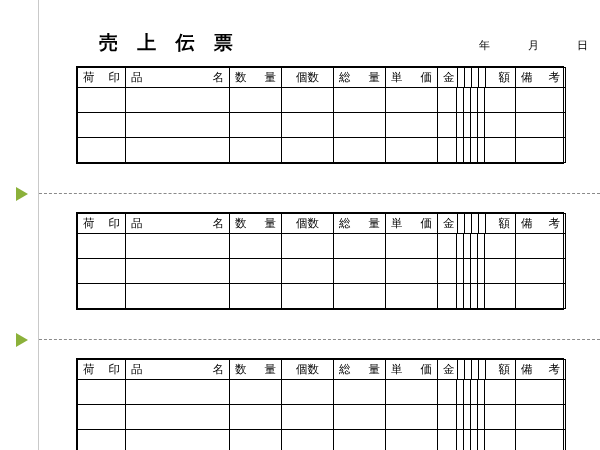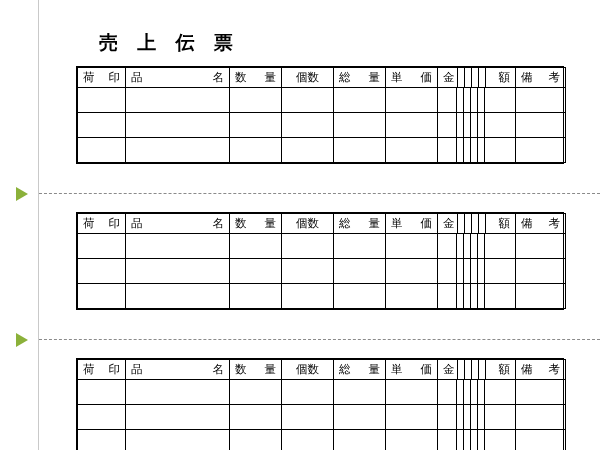--- a/index.html
+++ b/index.html
@@ -174,20 +174,23 @@
 <body>
 
 <div id="page">
 
   <div class="page-edge left"></div>
 
   <div class="doc">
 
     <div class="title-row">
       <div class="doc-title">売 上 伝 票</div>
+      <div class="date-fields">
+        <span class="date-y">年</span><span class="date-m">月</span><span class="date-d">日</span>
+      </div>
     </div>
 
     <div class="slip" style="top:66px;">
       <table>
         <colgroup>
           <col style="width:48px">
           <col style="width:104px">
           <col style="width:52px">
           <col style="width:52px">
           <col style="width:52px">

